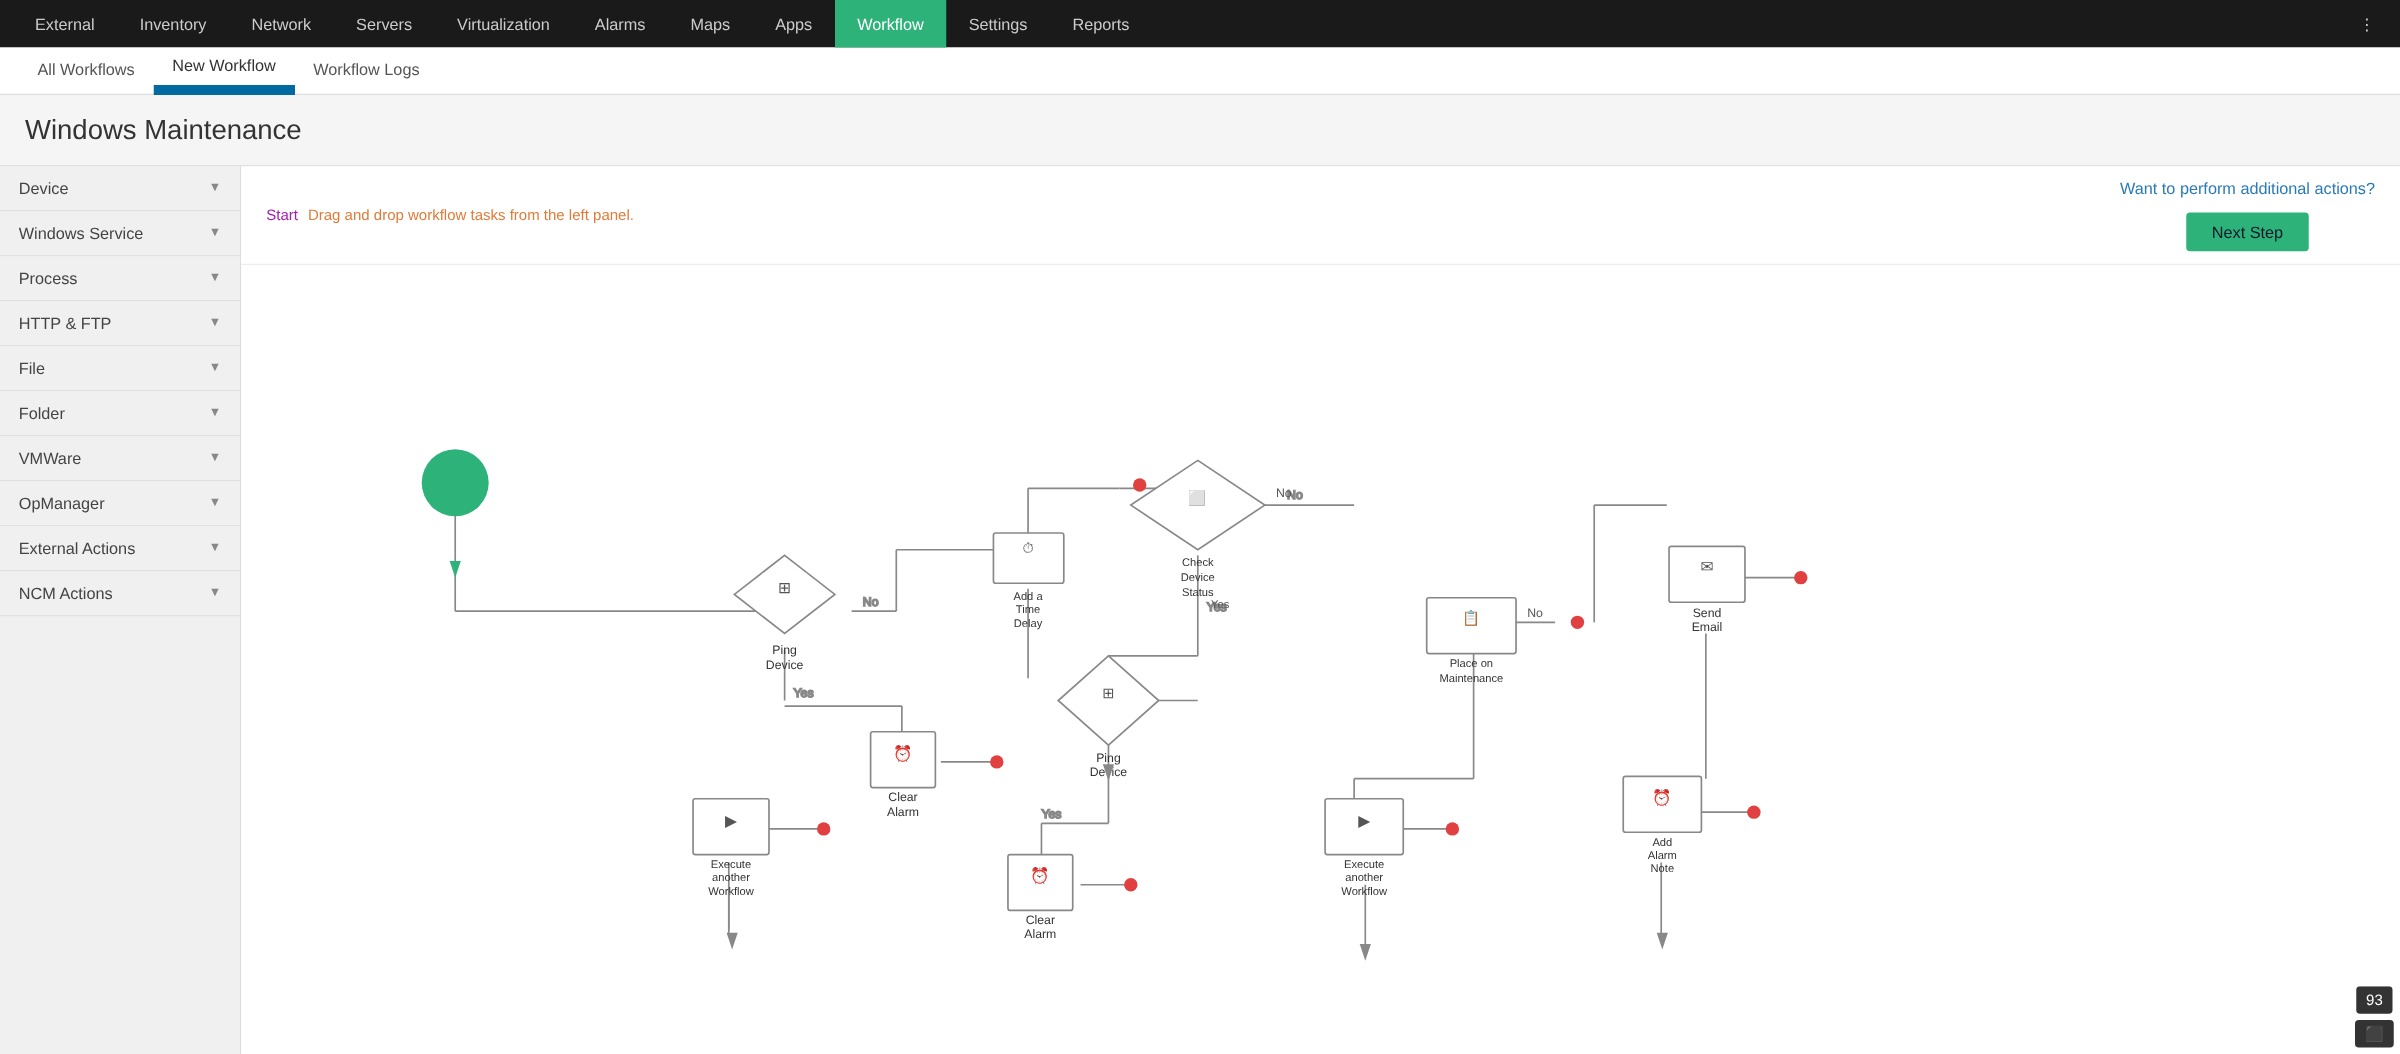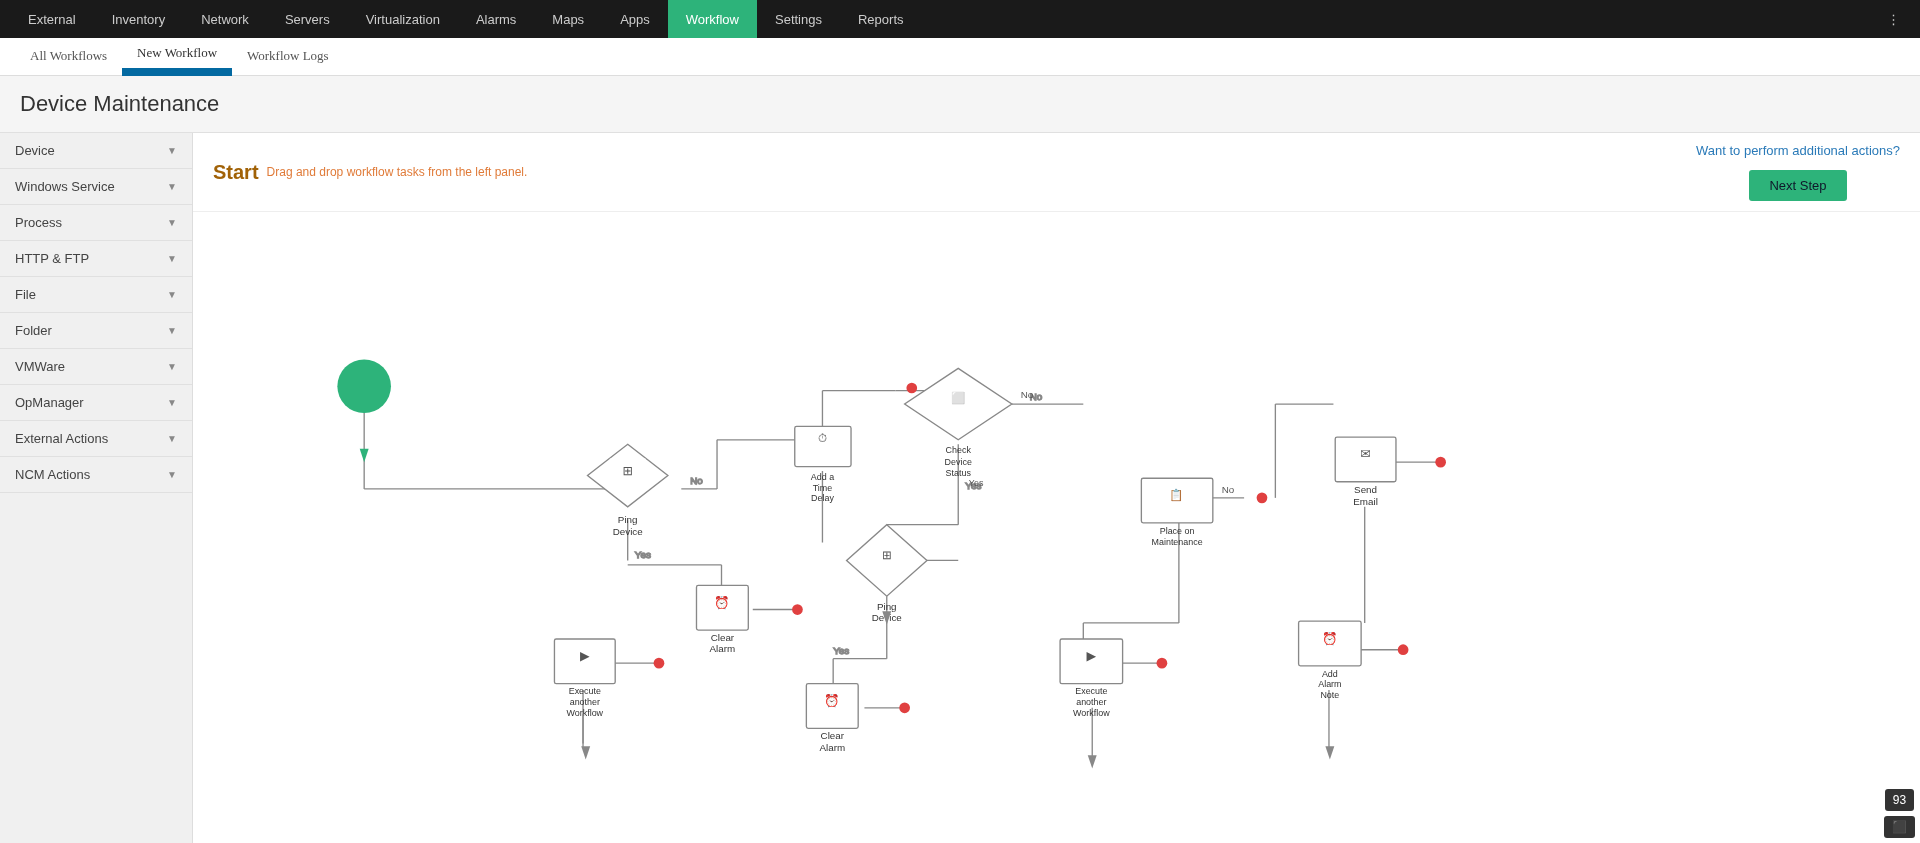--- a/index.html
+++ b/index.html
@@ -35,21 +35,20 @@
     }
 
     
     #sub-nav {
       background: #fff;
       display: flex;
       align-items: center;
       height: 38px;
       border-bottom: 1px solid #ddd;
       padding: 4px 15px;
-      font-family: Liberation Serif, serif;
     }
     .sub-nav-item {
       color: #555;
       padding: 0 15px;
       height: 38px;
       display: flex;
       align-items: center;
       cursor: pointer;
       font-size: 13px;
       border-bottom: 2px solid transparent;
@@ -118,23 +117,23 @@
       padding: 10px 20px;
       border-bottom: 1px solid #eee;
       background: #fff;
     }
     #canvas-header-left {
       display: flex;
       align-items: center;
       gap: 8px;
     }
     #canvas-header-left .start-label {
-      font-size: 20px;
-      font-weight: bold;
-      color: #a16207;
+      font-size: 12px;
+      font-weight: normal;
+      color: #a21caf;
     }
     #canvas-header-left .hint-text {
       font-size: 12px;
       color: #e07b39;
     }
     #canvas-header-right {
       display: flex;
       align-items: center;
       gap: 12px;
       flex-direction: column;
@@ -210,21 +209,21 @@
   <div class="nav-dots">⋮</div>
 </nav>
 
 <nav id="sub-nav">
   <div class="sub-nav-item">All Workflows</div>
   <div class="sub-nav-item active">New Workflow</div>
   <div class="sub-nav-item">Workflow Logs</div>
 </nav>
 
 <div id="page-title-bar">
-  <h1>Device Maintenance</h1>
+  <h1>Windows Maintenance</h1>
 </div>
 
 <div id="main-layout">
 
   <div id="sidebar">
     <div class="sidebar-item">
       <span>Device</span>
       <span class="sidebar-arrow">▼</span>
     </div>
     <div class="sidebar-item">

